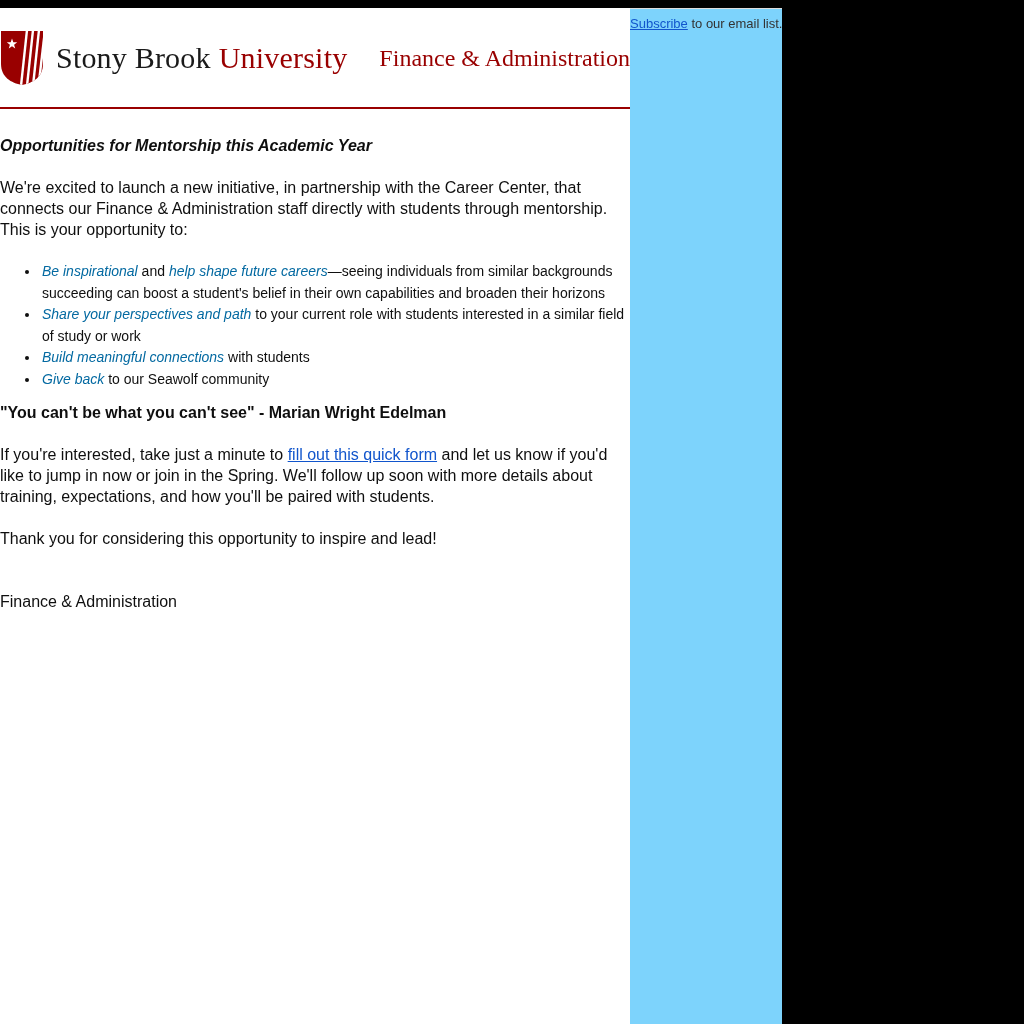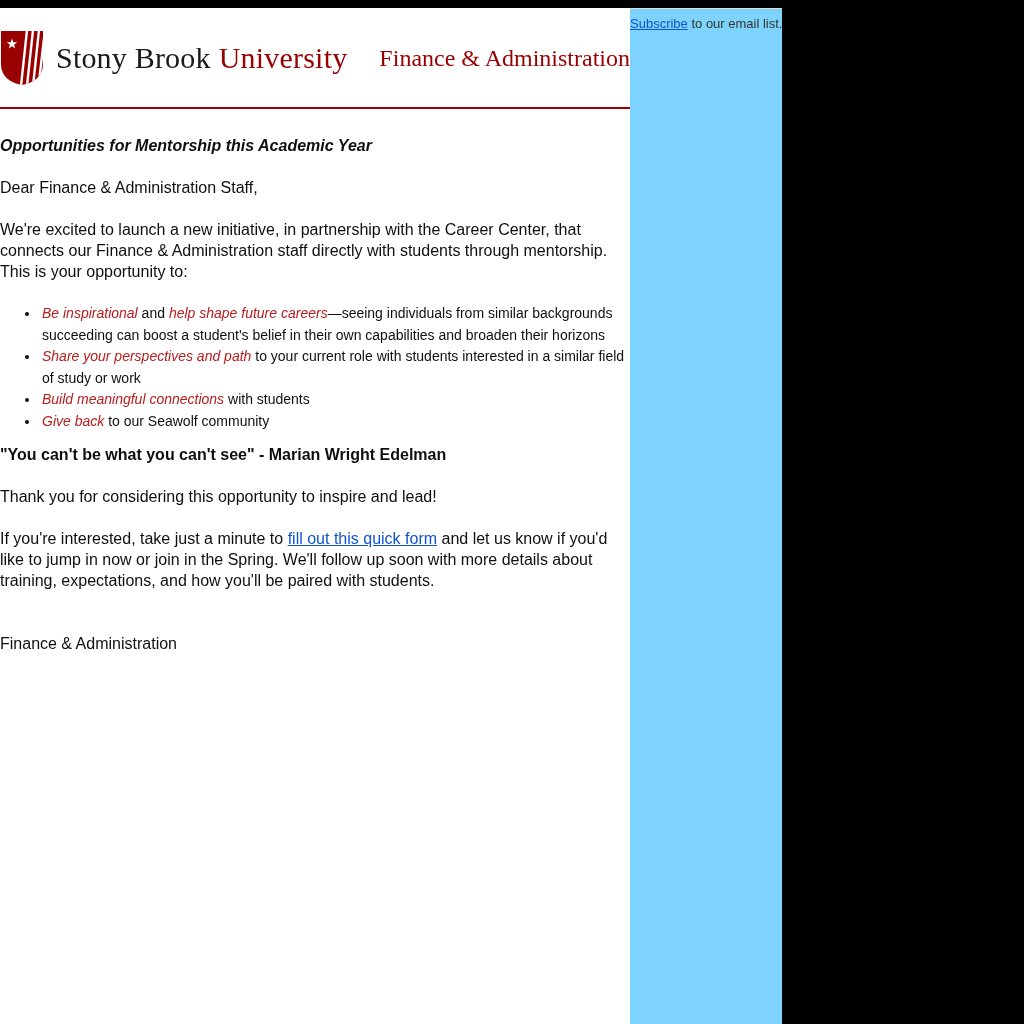--- a/index.html
+++ b/index.html
@@ -22,21 +22,21 @@
   .wm-red { color: #990000; margin-left: 8px; }
   .dept { font-family: "Liberation Serif", serif; font-size: 24px; color: #990000; white-space: nowrap; }
 
   .rule { border: 0; border-top: 2px solid #990000; margin-top: 21px; height: 0; }
 
   
   .container p { font-size: 16px; line-height: 21px; color: #0f0f0f; margin: 21px 0; }
   .subject { font-weight: bold; font-style: italic; margin: 26px 0 21px !important; }
   ul.benefits { margin: 12px 0 0 0; padding-left: 40px; font-size: 14px; line-height: 21.5px; color: #0f0f0f; }
   ul.benefits li { margin: 0; padding-left: 2px; }
-  .lead { font-style: italic; color: #b91c1c; }
+  .lead { font-style: italic; color: #0369a1; }
   .quote { color: #c00000; font-weight: bold; margin: 12px 0 0 !important; }
   .tight { margin: 0 0 21px !important; }
   .link { color: #1155cc; text-decoration: underline; cursor: pointer; }
   .sig { margin-bottom: 0 !important; }
 
   
   .footer { flex: 0 0 auto; background: #7dd3fc; border-top: 1px solid #dcdcdc; border-bottom: 1px solid #c9c9c9; text-align: center; padding: 7px 0 8px; font-size: 13px; color: #333; }
   .bottom-black { flex: 1 1 auto; background: #000; }
 </style>
 </head>
@@ -69,36 +69,35 @@
             <span class="wm-black">Stony Brook</span><span class="wm-red">University</span>
           </div>
         </div>
         <div class="dept">Finance &amp; Administration</div>
       </div>
 
       <div class="rule"></div>
 
       <p class="subject">Opportunities for Mentorship this Academic Year</p>
 
-      <p>Dear Finance &amp; Administration Staff,</p>
 
       <p>We're excited to launch a new initiative, in partnership with the Career Center, that connects our Finance &amp; Administration staff directly with students through mentorship. This is your opportunity to:</p>
 
       <ul class="benefits">
           <li><em class="lead">Be inspirational</em><span> and </span><em class="lead">help shape future careers</em><span>—seeing individuals from similar backgrounds succeeding can boost a student's belief in their own capabilities and broaden their horizons</span></li>
           <li><em class="lead">Share your perspectives and path</em><span> to your current role with students interested in a similar field of study or work</span></li>
           <li><em class="lead">Build meaningful connections</em><span> with students</span></li>
           <li><em class="lead">Give back</em><span> to our Seawolf community</span></li>
         </ul>
 
       <p class="quote">"You can't be what you can't see" - Marian Wright Edelman</p>
 
+      <p><span>If you're interested, take just a minute to </span><a href="#" class="link">fill out this quick form</a><span> and let us know if you'd like to jump in now or join in the Spring. We'll follow up soon with more details about training, expectations, and how you'll be paired with students.</span></p>
+
       <p>Thank you for considering this opportunity to inspire and lead!</p>
-
-      <p><span>If you're interested, take just a minute to </span><a href="#" class="link">fill out this quick form</a><span> and let us know if you'd like to jump in now or join in the Spring. We'll follow up soon with more details about training, expectations, and how you'll be paired with students.</span></p>
 
       <p class="sig"><br><span>Finance &amp; Administration</span></p>
 
     </div>
   </div>
 
   <div class="footer">
     <a href="#" class="link">Subscribe</a><span> to our email list.</span>
   </div>
 

